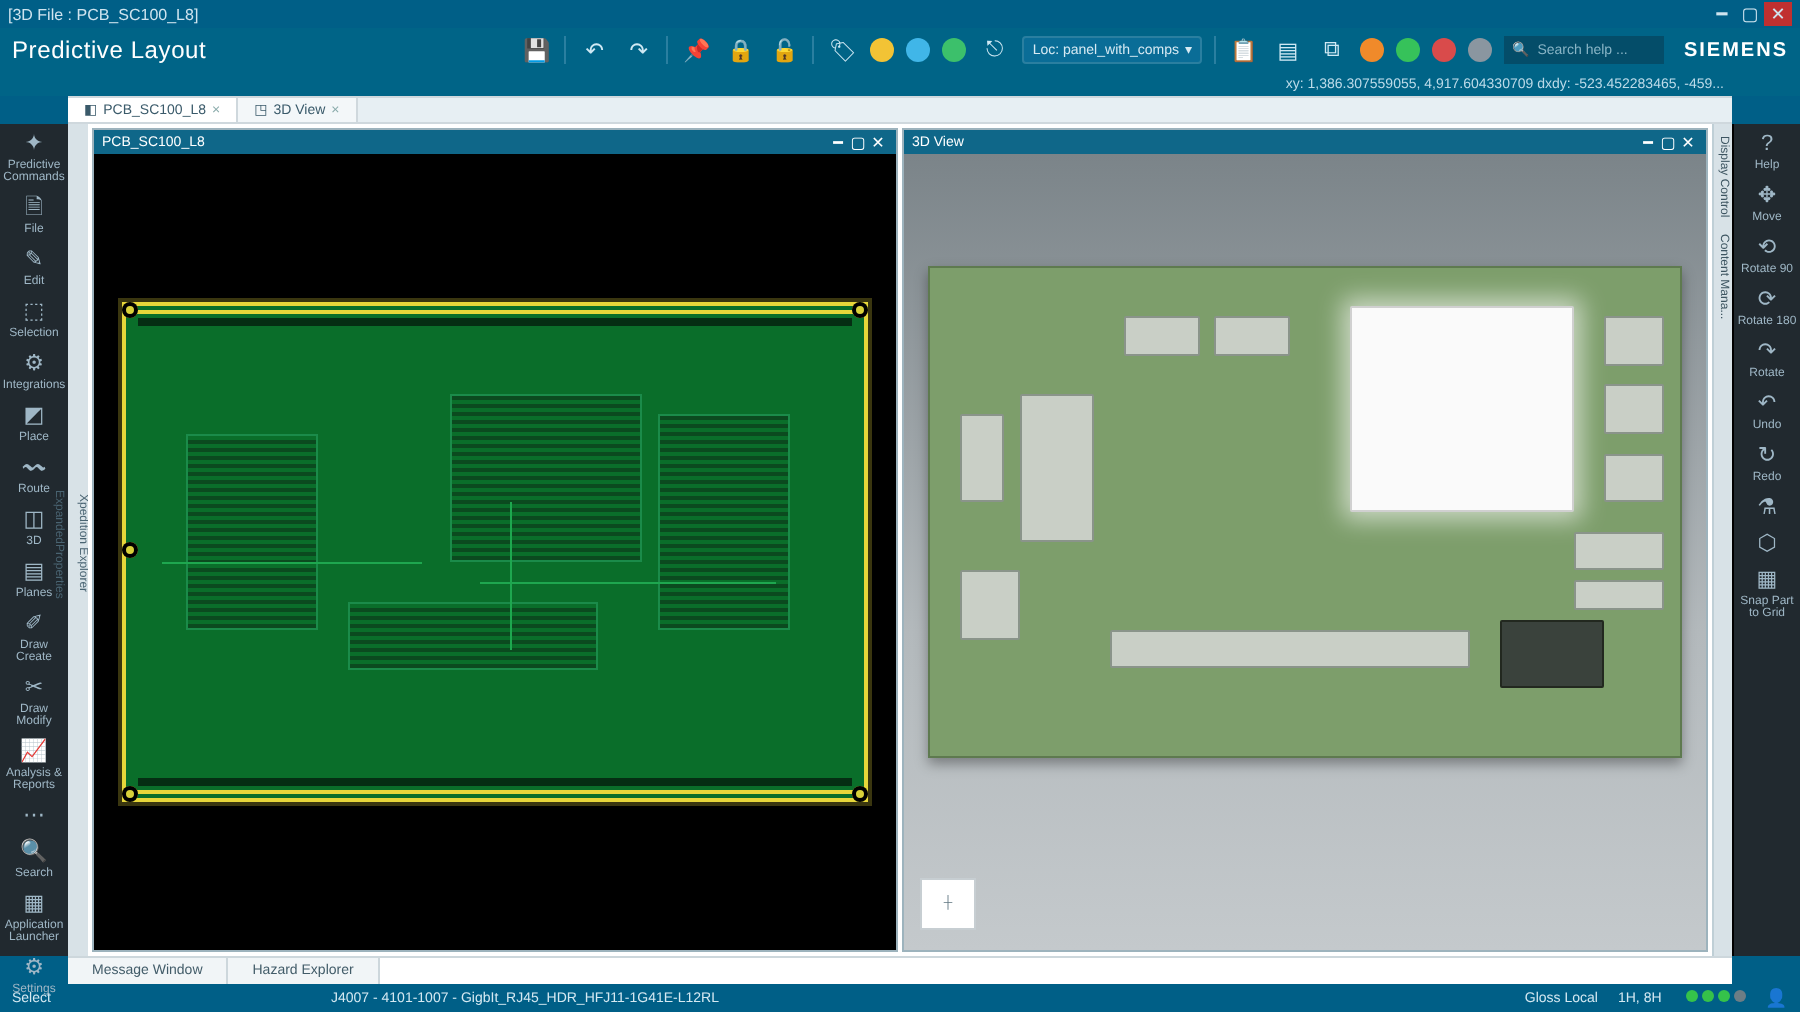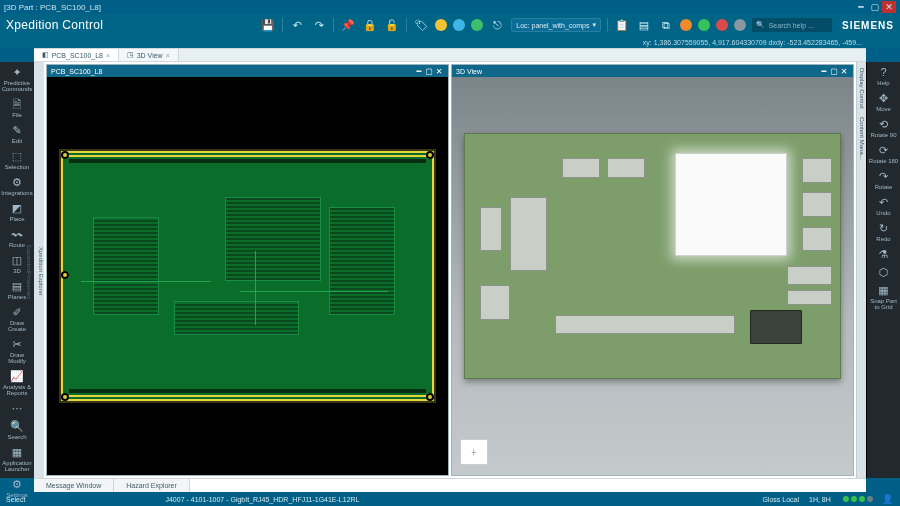--- a/index.html
+++ b/index.html
@@ -85,29 +85,29 @@
 
   
   .status{height:14px;background:var(--status);color:#d5e9f2;font-size:7px;display:flex;align-items:center;padding:0 6px;gap:10px}
   .status .flex{flex:1}
   .status .led{width:6px;height:6px;border-radius:50%;display:inline-block;margin-left:2px}
 </style>
 </head>
 <body>
 
 <div class="titlebar">
-  <span>[3D Part : PCB_SC100_L8]</span>
+  <span>[3D File : PCB_SC100_L8]</span>
   <span class="spacer"></span>
   <span class="winbtn">━</span>
   <span class="winbtn">▢</span>
   <span class="winbtn close">✕</span>
 </div>
 
 <div class="ribbon">
-  <span class="appname">Xpedition Control</span>
+  <span class="appname">Predictive Layout</span>
   <span class="flex"></span>
   <span class="tool">💾</span>
   <span class="sep"></span>
   <span class="tool">↶</span>
   <span class="tool">↷</span>
   <span class="sep"></span>
   <span class="tool">📌</span>
   <span class="tool">🔒</span>
   <span class="tool">🔓</span>
   <span class="sep"></span>

